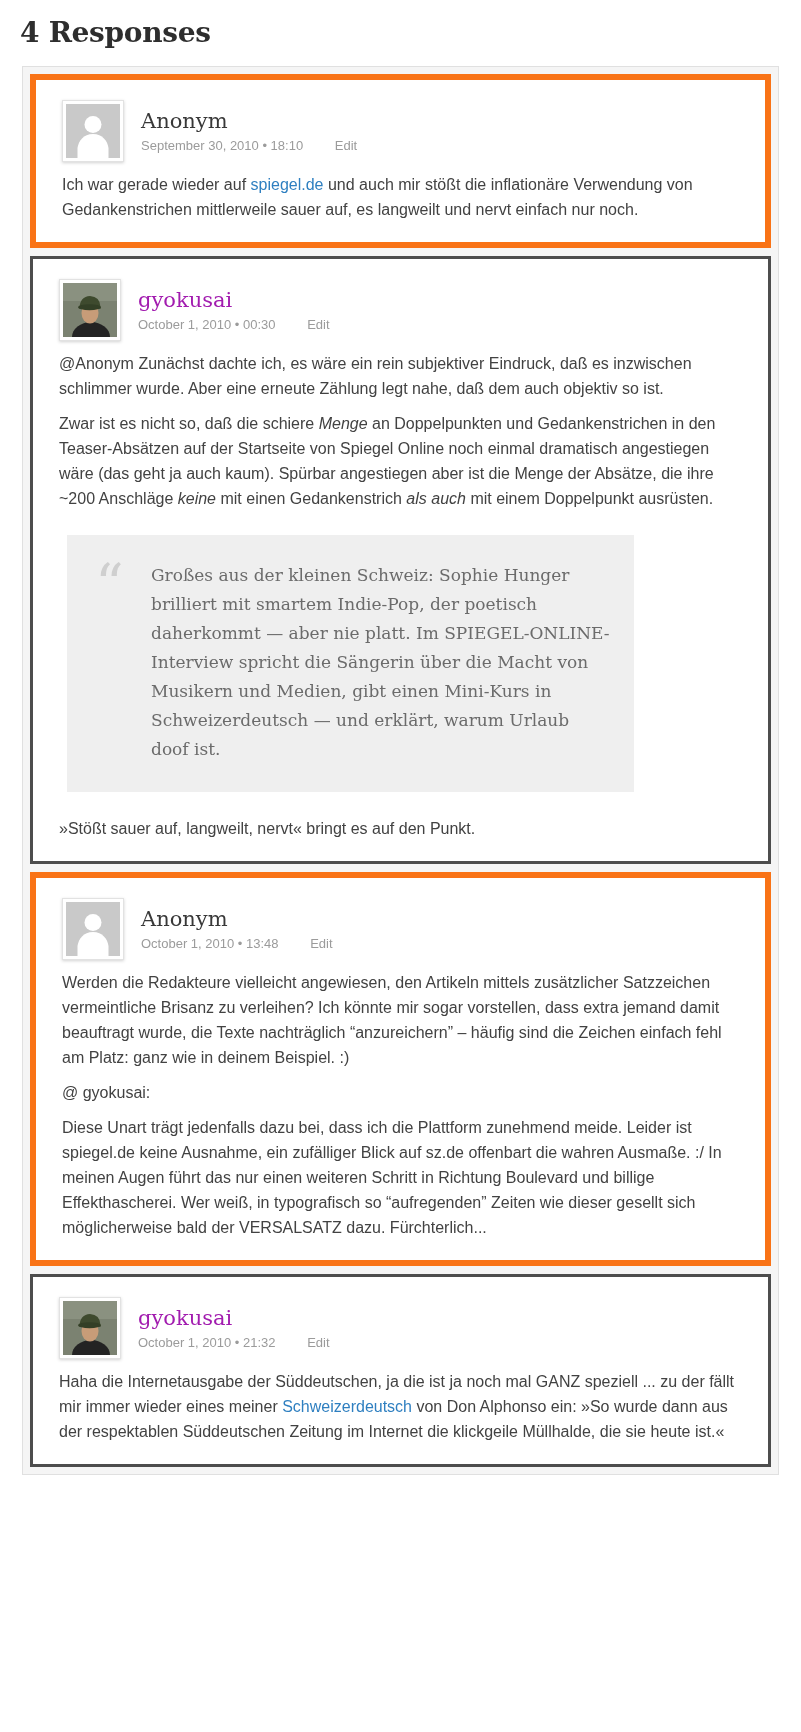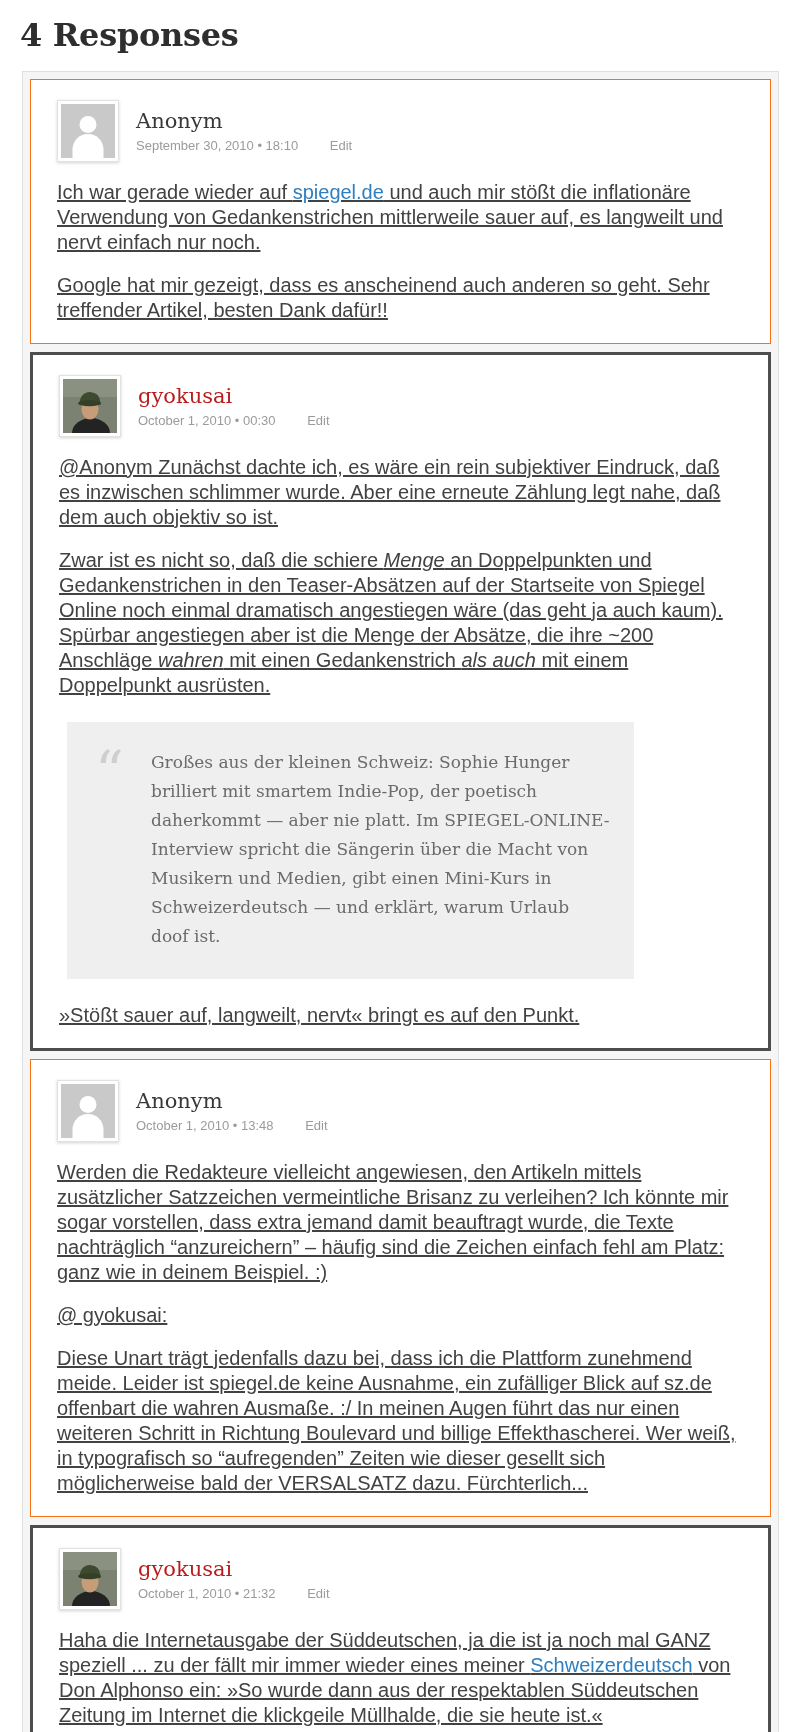--- a/index.html
+++ b/index.html
@@ -4,36 +4,36 @@
 <style>
   html,body{margin:0;padding:0;background:#fff;}
   body{
     width:801px;
     font-family:"Liberation Sans",sans-serif;
     color:#424242;
     -webkit-font-smoothing:antialiased;
   }
   .page-title{
     font-family:"DejaVu Serif",serif;
-    font-size:32px;
+    font-size:28px;
     font-weight:700;
     color:#2e2e2e;
     letter-spacing:-0.3px;
     margin:16px 0 17px 20px;
   }
   .comments-wrap{
     margin:0 22px 14px 22px;
     background:#f5f5f5;
     border:1px solid #e0e0e0;
     padding:7px;
     box-sizing:border-box;
   }
   .comment{
     background:#fff;
-    border:1px solid #f97316;
+    border:6px solid #f97316;
     padding:14px 26px 20px 26px;
     margin-bottom:8px;
   }
   .comment:last-child{margin-bottom:0;}
   .comment.is-author{border:3px solid #4d4d4d;}
   .c-header{
     display:flex;
     align-items:center;
     gap:17px;
     margin:6px 0 2px 0;
@@ -46,33 +46,32 @@
     border:1px solid #e2e2e2;
     box-shadow:0 1px 3px rgba(0,0,0,0.18);
   }
   .avatar-frame svg{display:block;width:54px;height:54px;}
   .author-name{
     font-family:"DejaVu Serif",serif;
     font-size:21px;
     color:#383838;
     line-height:1.15;
   }
-  a.author-name{color:#b91c1c;text-decoration:none;}
+  a.author-name{color:#a21caf;text-decoration:none;}
   .meta{
     font-size:13px;
     color:#9b9b9b;
     margin-top:5px;
   }
   .meta a{color:#9b9b9b;text-decoration:none;padding-left:28px;}
   .c-body p{
-    font-size:20px;
+    font-size:16px;
     line-height:25px;
-    margin:18px 0 0 0;
+    margin:10px 0 0 0;
     color:#424242;
-    text-decoration:underline;
   }
   .c-body a{color:#2e7fc0;text-decoration:none;}
   .c-body em{font-style:italic;}
   blockquote.teaser{
     display:flex;
     margin:24px 108px 24px 8px;
     background:#efefef;
     padding:26px 22px 28px 28px;
   }
   .qmark{
@@ -103,40 +102,39 @@
           <svg viewBox="0 0 54 54" xmlns="http://www.w3.org/2000/svg">
             <rect width="54" height="54" fill="#c9c9c9"></rect>
             <circle cx="27" cy="20.5" r="8.5" fill="#ffffff"></circle>
             <path d="M27 30 C17.5 30 12.5 37 11.5 44 L11.5 54 L42.5 54 L42.5 44 C41.5 37 36.5 30 27 30 Z" fill="#ffffff"></path>
           </svg>
         </div>
         <div><span class="author-name">Anonym</span><div class="meta"><span>September 30, 2010 • 18:10 </span><a href="#">Edit</a></div></div>
       </header>
       <div class="c-body">
         <p>Ich war gerade wieder auf <a href="#">spiegel.de</a> und auch mir stößt die inflationäre Verwendung von Gedankenstrichen mittlerweile sauer auf, es langweilt und nervt einfach nur noch.</p>
-        <p>Google hat mir gezeigt, dass es anscheinend auch anderen so geht. Sehr treffender Artikel, besten Dank dafür!!</p>
       </div>
     </article>
     <article class="comment is-author">
       <header class="c-header">
         <div class="avatar-frame">
           <svg viewBox="0 0 54 54" xmlns="http://www.w3.org/2000/svg">
             <rect width="54" height="54" fill="#7b8271"></rect>
             <rect x="0" y="0" width="54" height="18" fill="#8a9180"></rect>
             <ellipse cx="28" cy="54" rx="19" ry="15" fill="#232323"></ellipse>
             <ellipse cx="27" cy="30" rx="8.5" ry="10.5" fill="#c79c78"></ellipse>
             <path d="M16.5 25 Q17 13.5 27 13 Q37 13.5 37.5 24 L37.5 26 Q27 20.5 16.5 26 Z" fill="#3e4a2e"></path>
             <ellipse cx="26.5" cy="24.2" rx="11.5" ry="3" fill="#333f26"></ellipse>
           </svg>
         </div>
         <div><a href="#" class="author-name">gyokusai</a><div class="meta"><span>October 1, 2010 • 00:30 </span><a href="#">Edit</a></div></div>
       </header>
       <div class="c-body">
         <p>@Anonym Zunächst dachte ich, es wäre ein rein subjektiver Eindruck, daß es inzwischen schlimmer wurde. Aber eine erneute Zählung legt nahe, daß dem auch objektiv so ist.</p>
-        <p>Zwar ist es nicht so, daß die schiere <em>Menge</em> an Doppelpunkten und Gedankenstrichen in den Teaser-Absätzen auf der Startseite von Spiegel Online noch einmal dramatisch angestiegen wäre (das geht ja auch kaum). Spürbar angestiegen aber ist die Menge der Absätze, die ihre ~200 Anschläge <em>wahren</em> mit einen Gedankenstrich <em>als auch</em> mit einem Doppelpunkt ausrüsten.</p>
+        <p>Zwar ist es nicht so, daß die schiere <em>Menge</em> an Doppelpunkten und Gedankenstrichen in den Teaser-Absätzen auf der Startseite von Spiegel Online noch einmal dramatisch angestiegen wäre (das geht ja auch kaum). Spürbar angestiegen aber ist die Menge der Absätze, die ihre ~200 Anschläge <em>keine</em> mit einen Gedankenstrich <em>als auch</em> mit einem Doppelpunkt ausrüsten.</p>
         <blockquote class="teaser">
           <span class="qmark">“</span>
           <div class="qtext">Großes aus der kleinen Schweiz: Sophie Hunger brilliert mit smartem Indie-Pop, der poetisch daherkommt — aber nie platt. Im SPIEGEL-ONLINE-Interview spricht die Sängerin über die Macht von Musikern und Medien, gibt einen Mini-Kurs in Schweizerdeutsch — und erklärt, warum Urlaub doof ist.</div>
         </blockquote>
         <p>»Stößt sauer auf, langweilt, nervt« bringt es auf den Punkt.</p>
       </div>
     </article>
     <article class="comment">
       <header class="c-header">
         <div class="avatar-frame">

